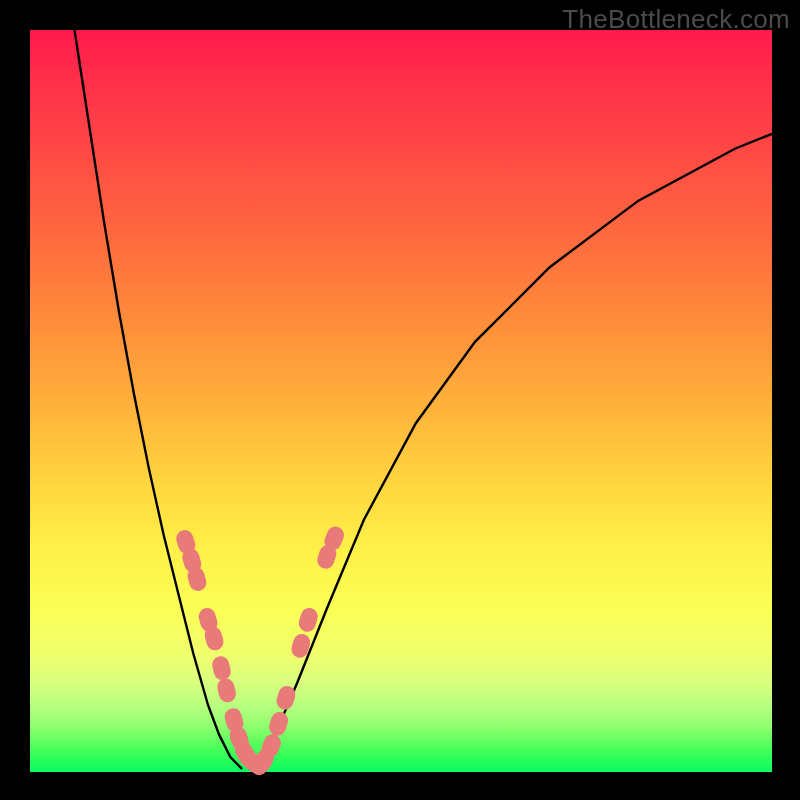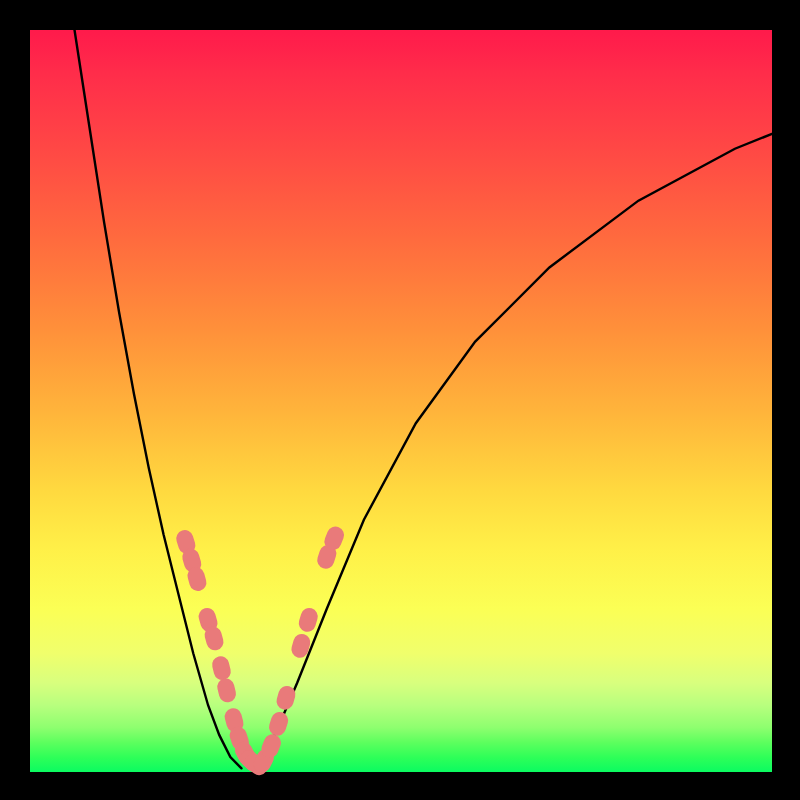--- a/index.html
+++ b/index.html
@@ -132,13 +132,14 @@
           </g>
           <g transform="translate(296.8,526.82) rotate(-72.34987578006991)">
             <rect x="-12.00" y="-8.50" width="24.00" height="17.00" rx="8.50" ry="8.50" fill="#e97a7a"></rect>
           </g>
           <g transform="translate(304.21999999999997,508.27) rotate(-68.19859051364837)">
             <rect x="-12.00" y="-8.50" width="24.00" height="17.00" rx="8.50" ry="8.50" fill="#e97a7a"></rect>
           </g>
         </g>
     </svg>
   </div>
+  <div class="watermark">TheBottleneck.com</div>
 </div>
 
 </body></html>

